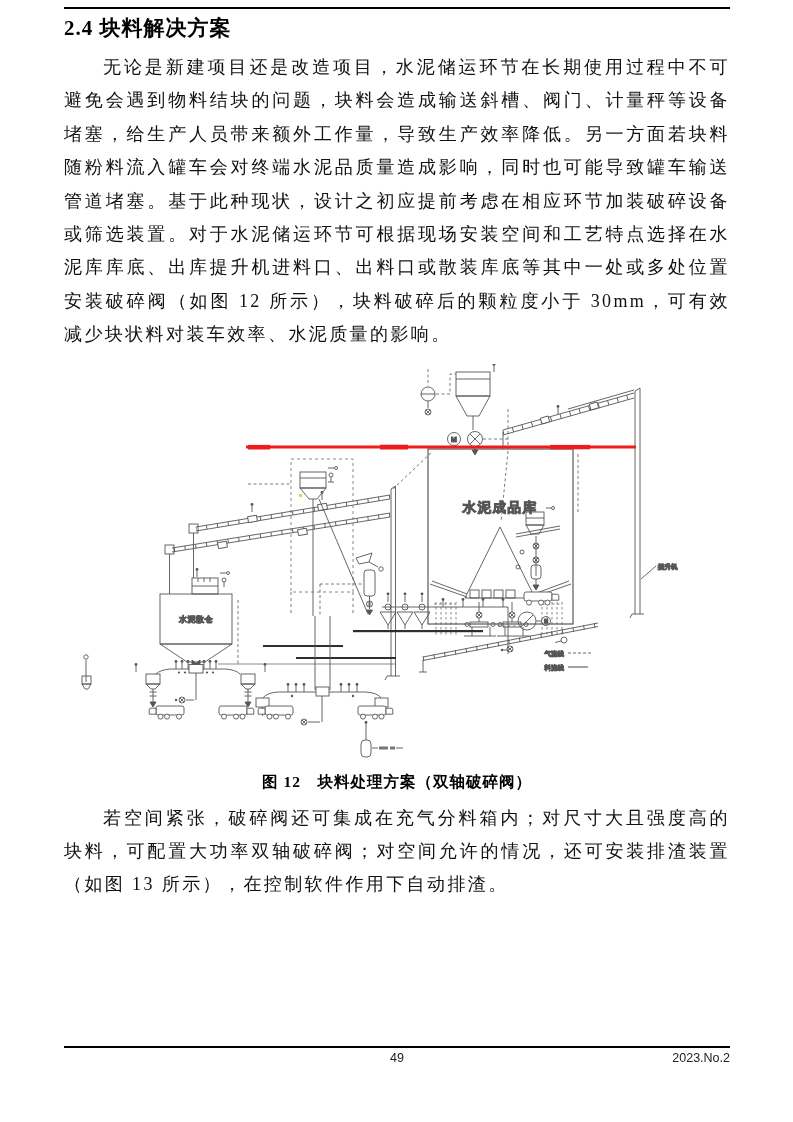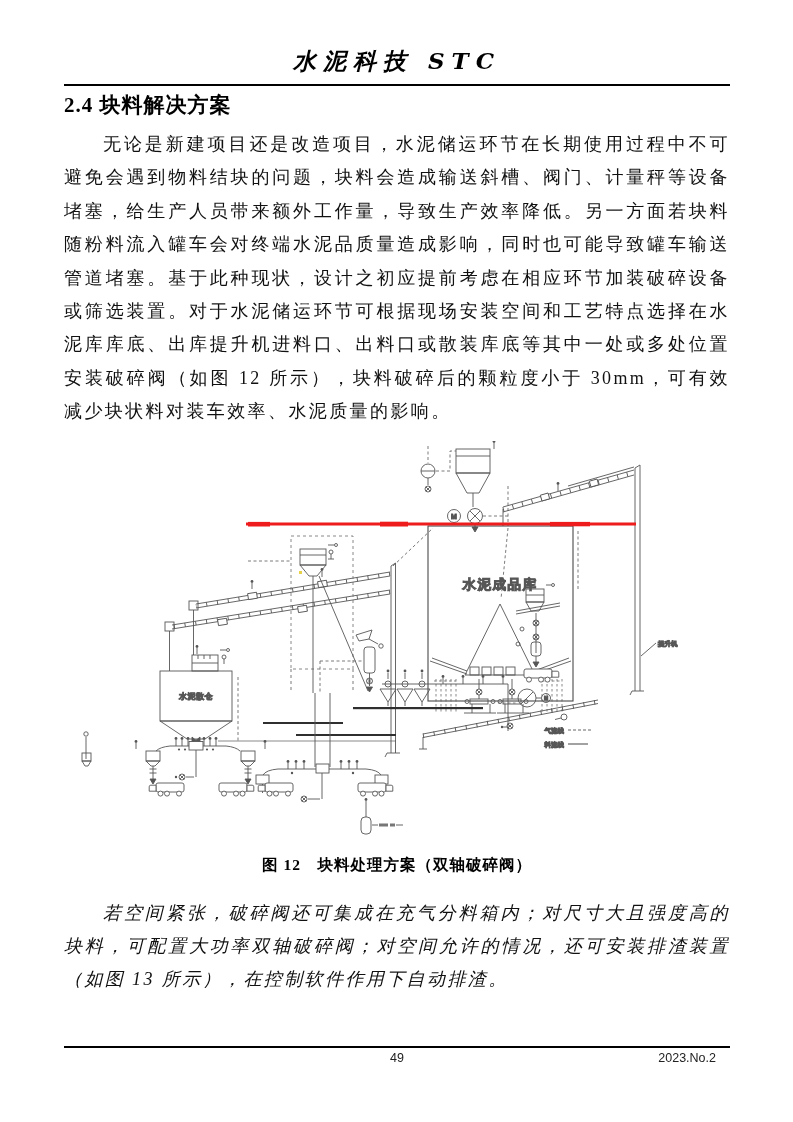--- a/index.html
+++ b/index.html
@@ -8,35 +8,34 @@
   .content{position:absolute;left:64px;top:0;width:666px;}
   .journal-title{margin-top:46px;text-align:center;font-family:"DejaVu Serif",serif;
         font-style:italic;font-weight:bold;font-size:23px;letter-spacing:7px;color:#000;}
   .header-rule{margin-top:7px;border-top:2.5px solid #000;height:0;}
   .section-heading{margin:5px 0 9px 0;font-size:21px;font-weight:bold;letter-spacing:1px;color:#000;}
   .body-text{margin:0;font-size:18px;line-height:33.4px;letter-spacing:2.4px;
         text-align:justify;text-indent:39px;color:#111;}
   .diagram{position:relative;margin:12px 0 0 0;height:406px;width:666px;font-weight:bold;}
   .diagram svg{position:absolute;left:14px;top:0;}
   .caption{display:block;text-align:center;font-weight:bold;font-size:15.5px;letter-spacing:1px;
-        margin-top:8px;color:#000;}
-  .p2{margin-top:21px;font-style:italic;}
+        margin-top:2px;color:#000;}
+  .p2{margin-top:9px;}
   .footer{position:absolute;left:64px;top:1046px;width:666px;border-top:2px solid #000;
         font-family:"Liberation Sans",sans-serif;font-size:12.5px;color:#222;}
   .pagenum{display:block;text-align:center;padding-top:3px;}
-  .issue{position:absolute;right:14px;top:3px;}
+  .issue{position:absolute;right:0;top:3px;}
   svg text{font-family:"Liberation Sans",sans-serif;fill:#333;}
 </style>
 </head>
 <body>
 
 <div class="page">
   <div class="content">
 
-    <div class="journal-title">水泥科技 STC</div>
     <div class="header-rule"></div>
     <h2 class="section-heading">2.4 块料解决方案</h2>
     <p class="body-text">无论是新建项目还是改造项目，水泥储运环节在长期使用过程中不可避免会遇到物料结块的问题，块料会造成输送斜槽、阀门、计量秤等设备堵塞，给生产人员带来额外工作量，导致生产效率降低。另一方面若块料随粉料流入罐车会对终端水泥品质量造成影响，同时也可能导致罐车输送管道堵塞。基于此种现状，设计之初应提前考虑在相应环节加装破碎设备或筛选装置。对于水泥储运环节可根据现场安装空间和工艺特点选择在水泥库库底、出库提升机进料口、出料口或散装库底等其中一处或多处位置安装破碎阀（如图 12 所示），块料破碎后的颗粒度小于 30mm，可有效减少块状料对装车效率、水泥质量的影响。</p>
 
     <figure class="diagram">
       <svg width="670" height="405" viewBox="-20 0 670 405">
         <defs>
           <g id="truck" fill="#fff" stroke="#565656" stroke-width="0.9">
             <rect x="0" y="0" width="28" height="9" rx="2"></rect>
             <path d="M0,2.2 h-5.2 q-1.6,0 -1.6,1.6 v4.4 h6.8 z"></path>

